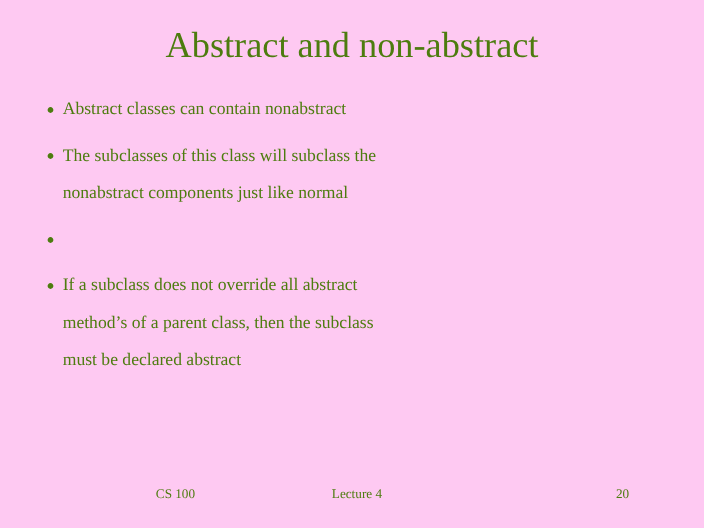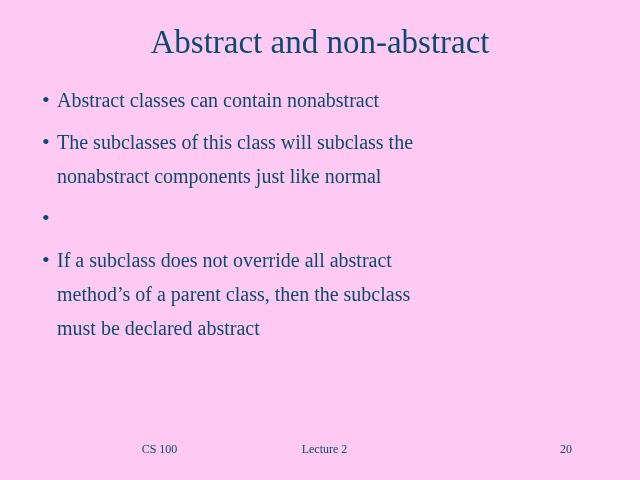--- a/index.html
+++ b/index.html
@@ -33,21 +33,21 @@
     align-items: flex-start;
     margin-bottom: 8px;
   }
   .marker {
     flex: none;
     width: 15px;
     font-size: 22px;
     line-height: 34px;
   }
   .btext {
-    font-size: 20px;
+    font-size: 16px;
     line-height: 34px;
   }
   .bline { display: block; white-space: nowrap; }
   .bline b { font-weight: bold; }
   .footer {
     position: absolute;
     top: 442px;
     left: 0;
     right: 0;
     display: flex;
@@ -55,21 +55,21 @@
     line-height: 14px;
   }
   .footer > span { flex: 1; }
   .footer .f-left  { text-align: center;  padding-left: 77px; }
   .footer .f-center{ text-align: center; }
   .footer .f-right { text-align: right; padding-right: 68px; }
 </style>
 </head>
 <body>
 
-<div class="slide" style="background: rgb(254, 201, 242); color: #0c4a6e;">
+<div class="slide" style="background: rgb(254, 201, 242); color: #4d7c0f;">
   <div class="title">Abstract and non-abstract</div>
   <div class="bullet-list">
       <div class="bullet">
         <span class="marker">•</span>
         <div class="btext">
           <span class="bline"><span class="seg">Abstract classes can contain nonabstract</span></span>
         </div>
       </div>
       <div class="bullet">
         <span class="marker">•</span>
@@ -85,16 +85,16 @@
         <span class="marker">•</span>
         <div class="btext">
           <span class="bline"><span class="seg">If a subclass does not override all abstract</span></span>
           <span class="bline"><span class="seg">method’s of a parent class, then the subclass</span></span>
           <span class="bline"><span class="seg">must be declared abstract</span></span>
         </div>
       </div>
     </div>
   <div class="footer">
     <span class="f-left">CS 100</span>
-    <span class="f-center">Lecture 2</span>
+    <span class="f-center">Lecture 4</span>
     <span class="f-right">20</span>
   </div>
 </div>
 
 </body></html>

